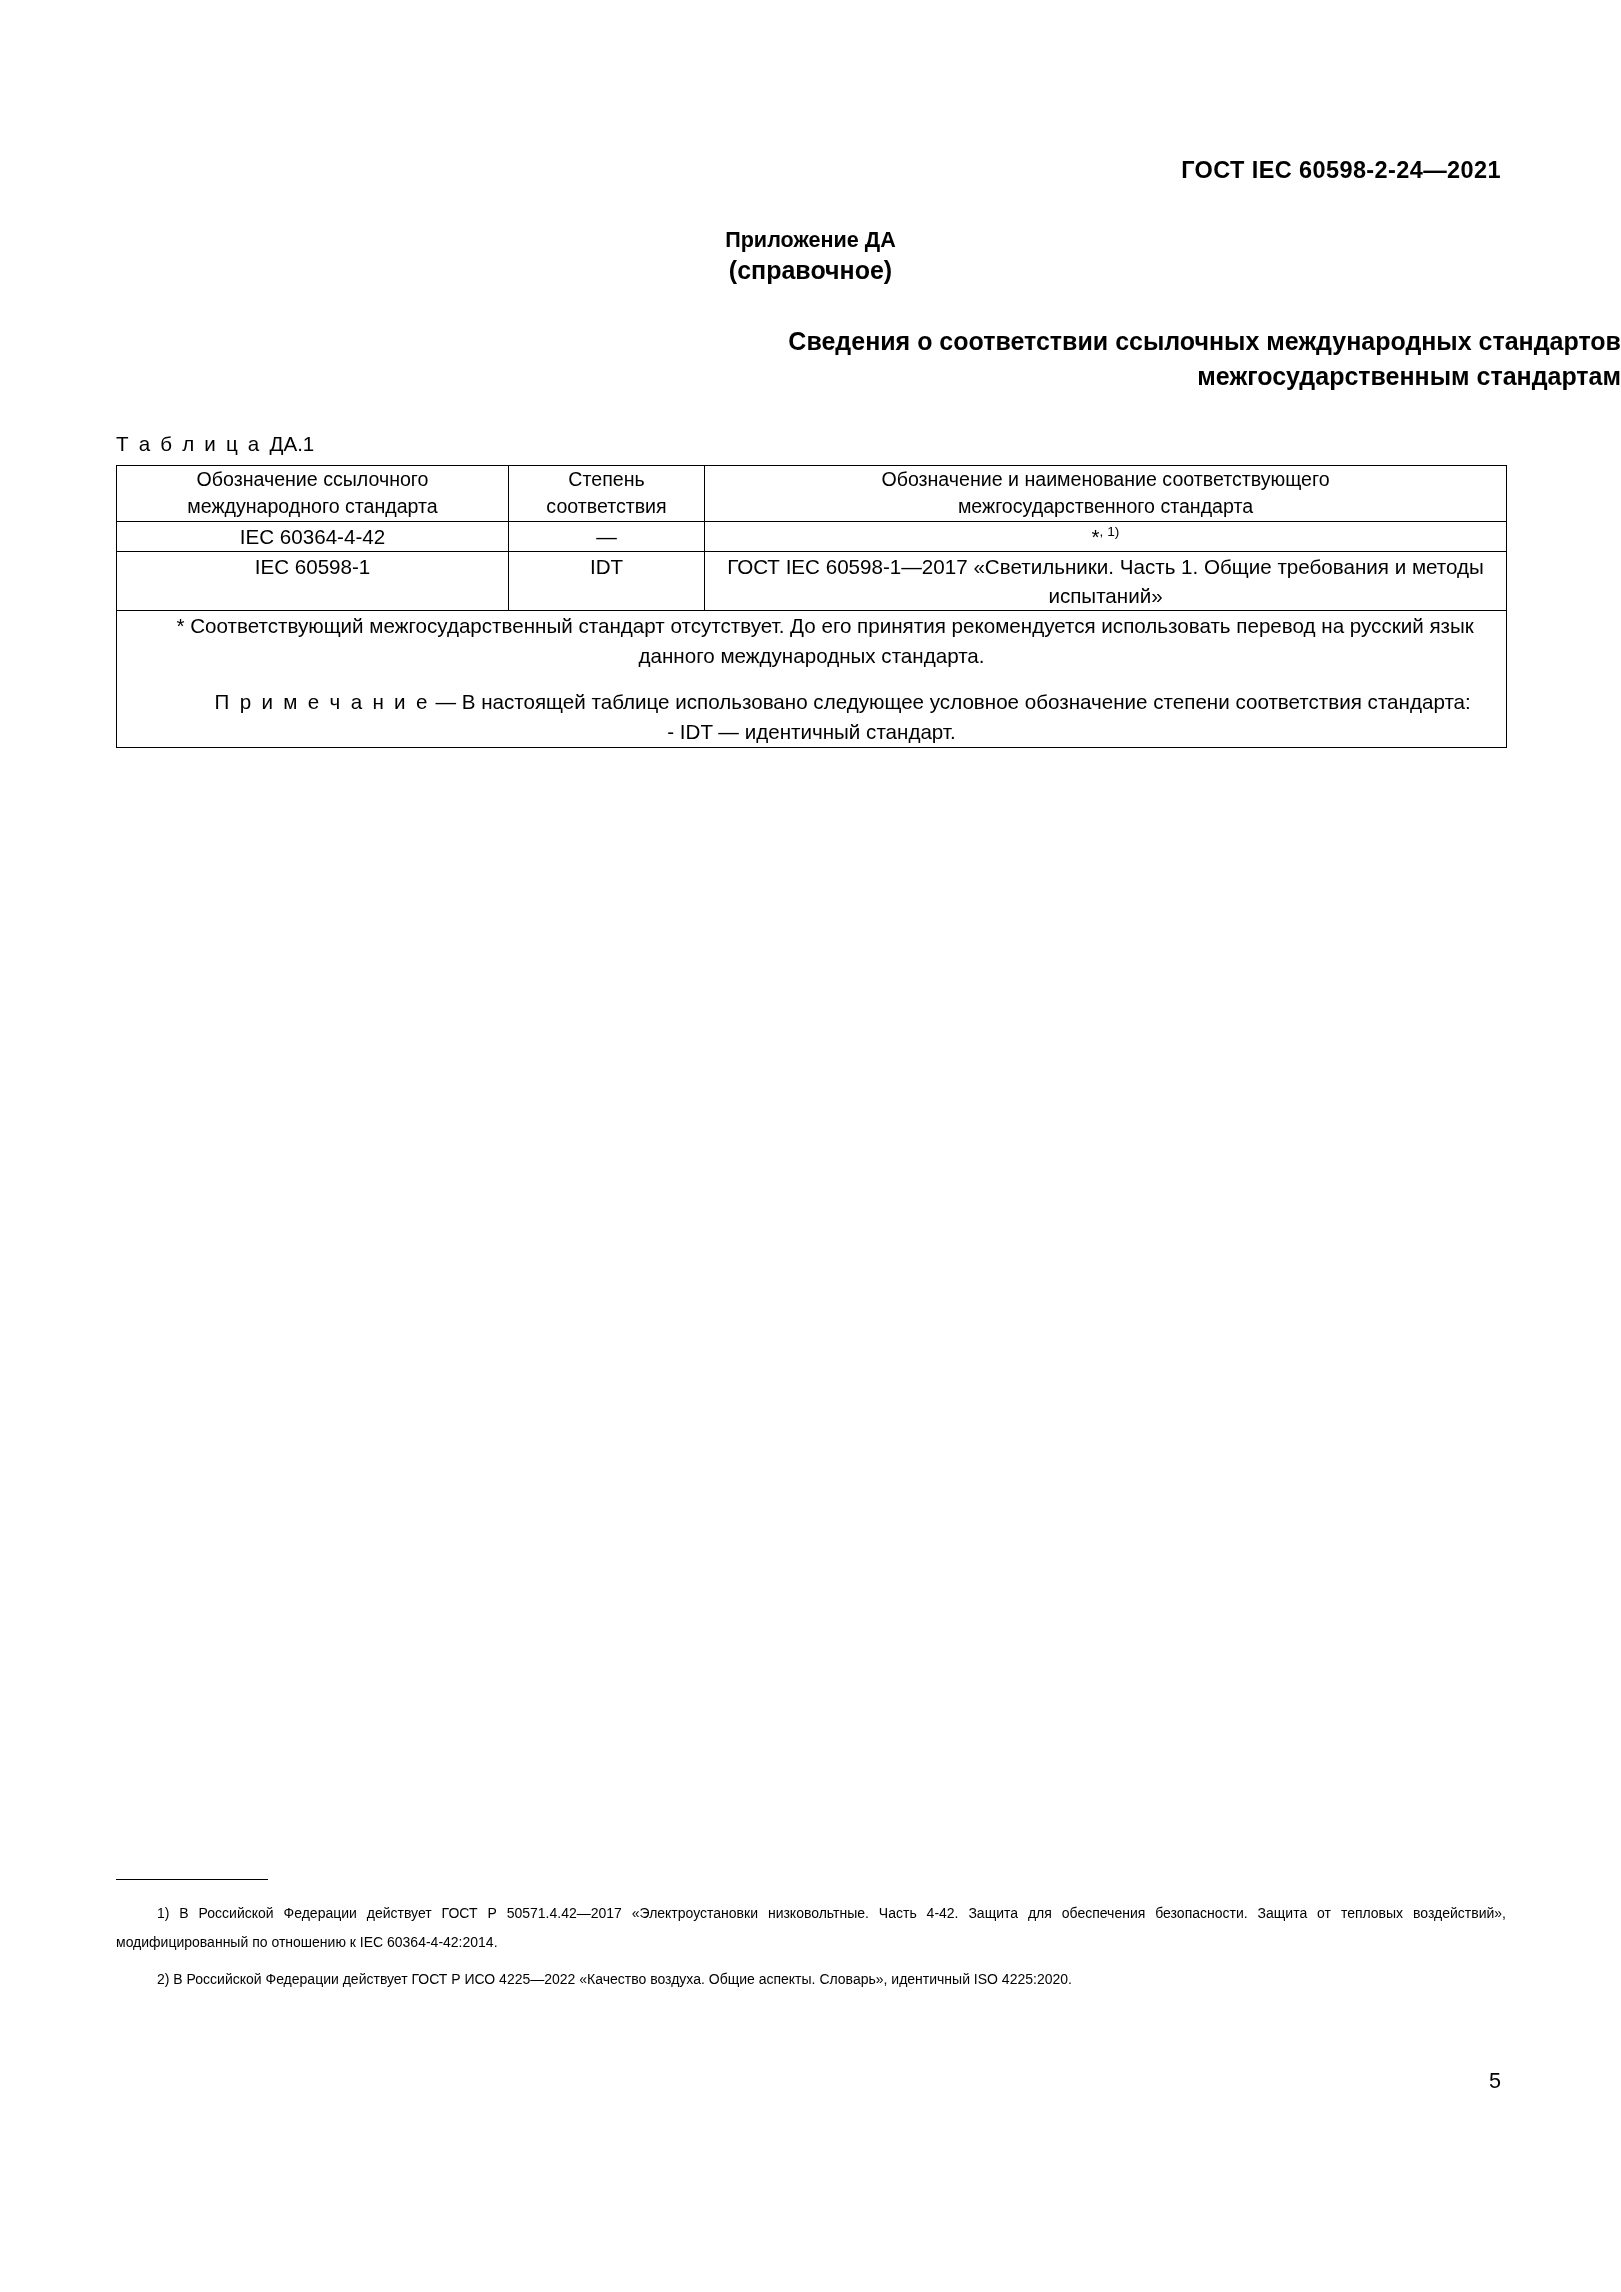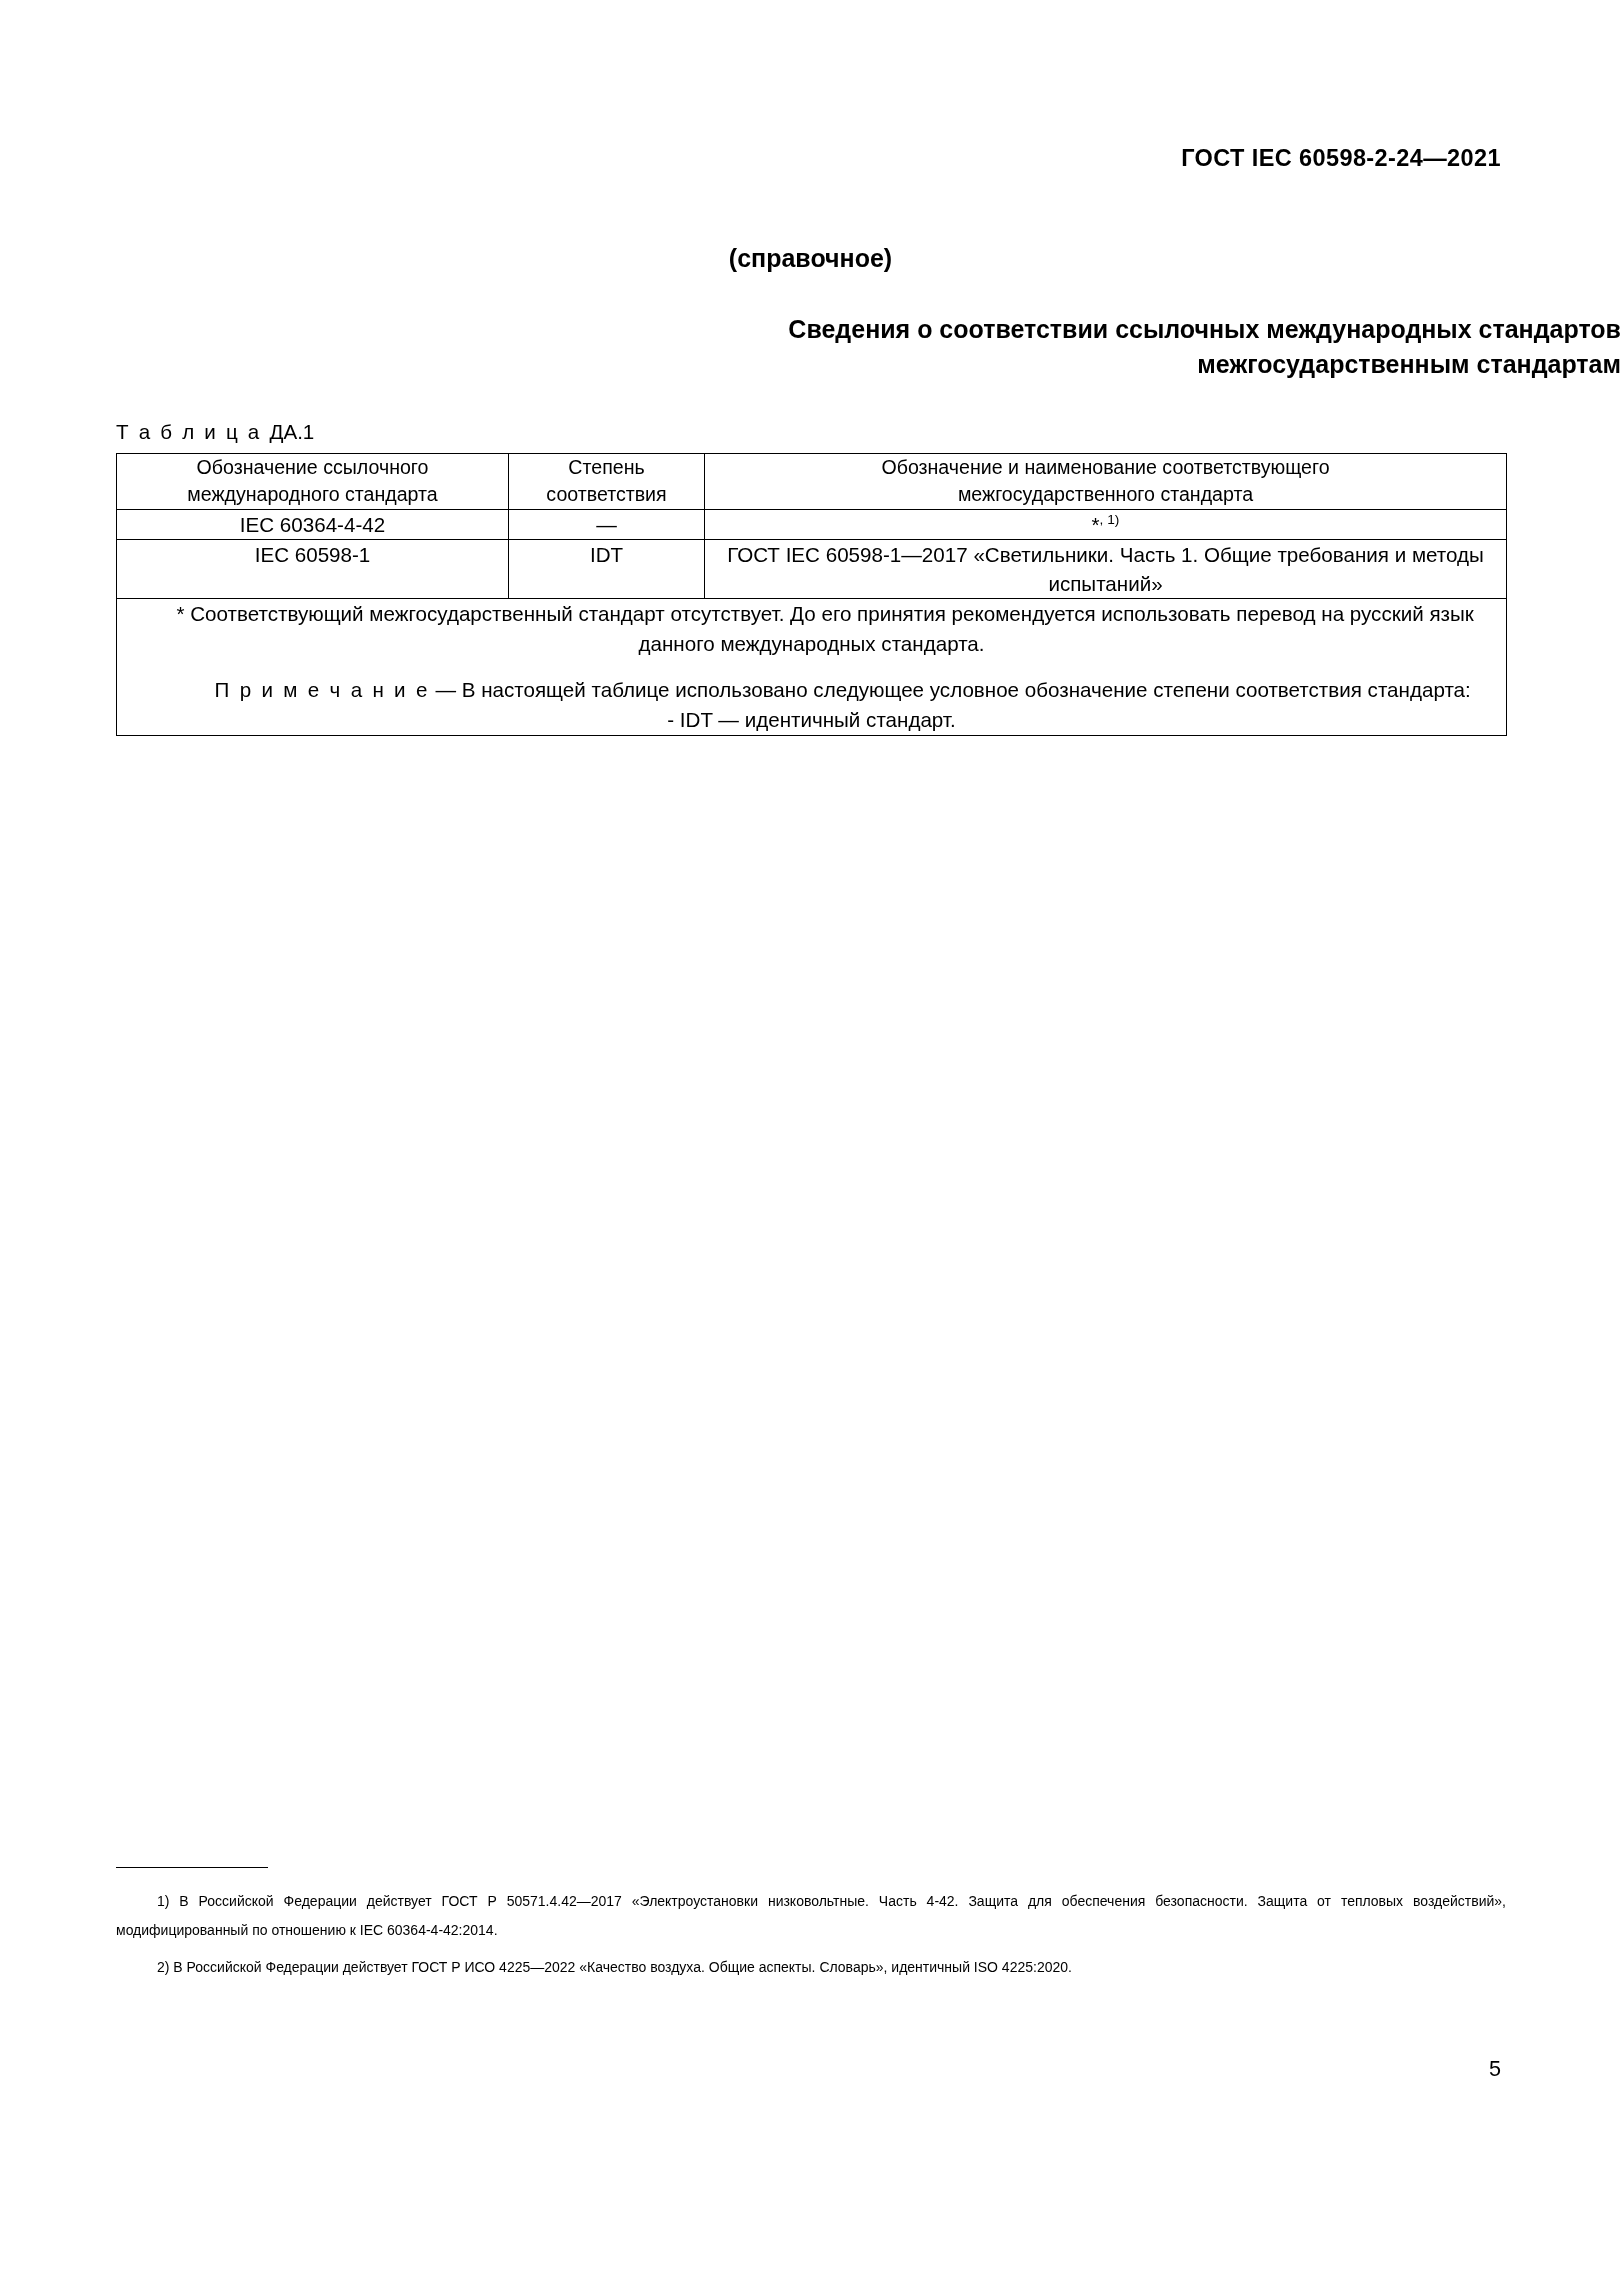--- a/index.html
+++ b/index.html
@@ -10,21 +10,21 @@
   body {
     width: 1621px;
     height: 2293px;
     position: relative;
     font-family: "Liberation Sans", sans-serif;
     color: #000000;
     -webkit-font-smoothing: antialiased;
   }
   .page {
     position: absolute;
-    top: 0; left: 0;
+    top: 12px; left: 0;
     width: 1621px;
     height: 1968px;
     box-sizing: border-box;
   }
   .header {
     position: absolute;
     top: 145px;
     right: 120px;
     font-size: 23.5px;
     font-weight: bold;
@@ -155,20 +155,21 @@
     font-size: 21.6px;
   }
 </style>
 </head>
 <body>
 
 <div class="page">
 
   <div class="header">ГОСТ IEC 60598-2-24—2021</div>
 
+  <div class="annex-title">Приложение ДА</div>
   <div class="annex-sub">(справочное)</div>
 
   <div class="annex-heading">
     <div>Сведения о соответствии ссылочных международных стандартов</div>
     <div>межгосударственным стандартам</div>
   </div>
 
   <div class="table-caption">
     <span>Т а б л и ц а</span>
     <span class="num">ДА.1</span>

